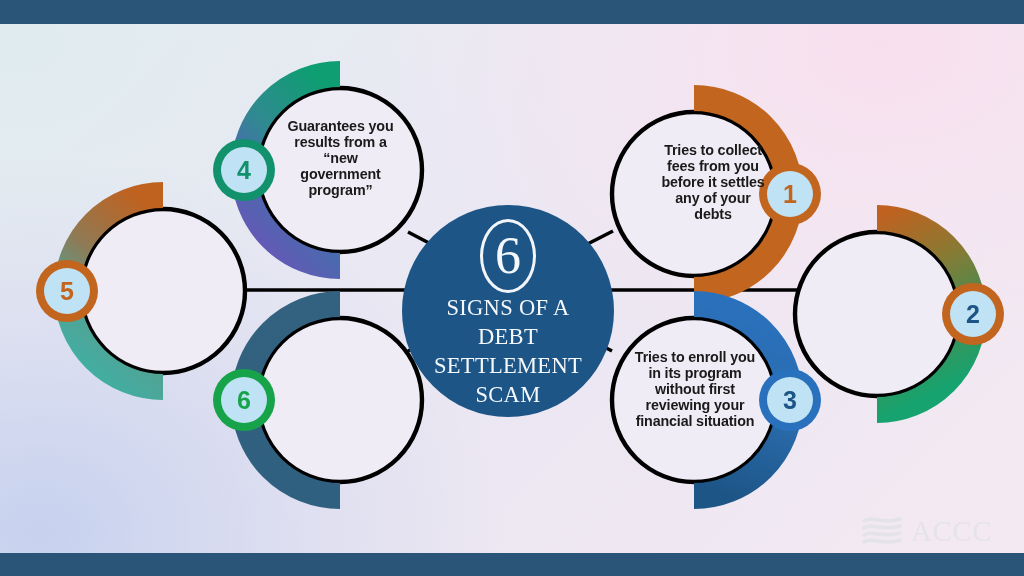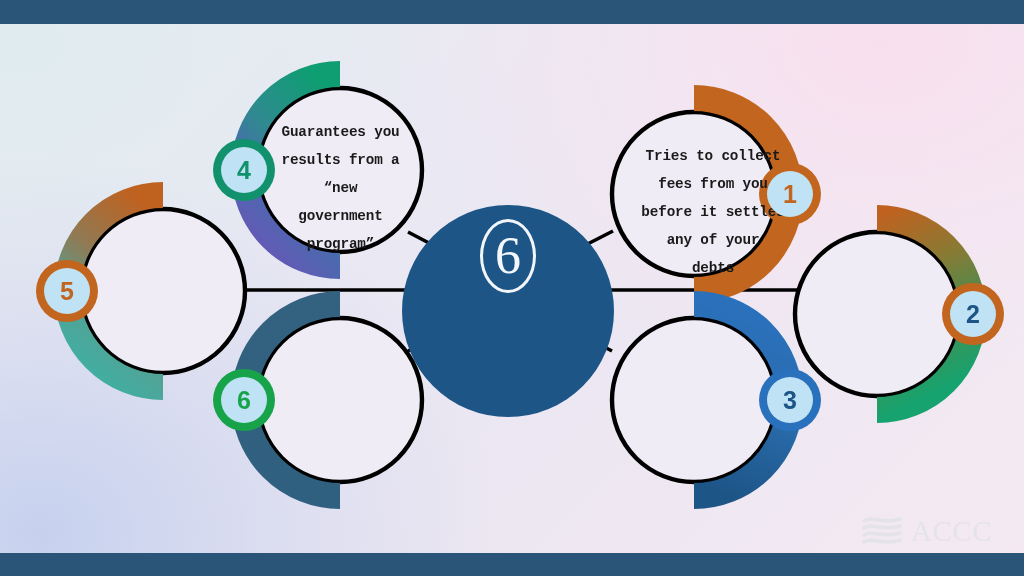--- a/index.html
+++ b/index.html
@@ -46,24 +46,24 @@
     top: 0;
     width: 1024px;
     height: 529px;
   }
 
   
   .node-text {
     position: absolute;
     text-align: center;
     color: #1a1a1a;
-    font-family: Liberation Mono, monospace;
+    font-family: Liberation Sans, sans-serif;
     font-weight: bold;
     font-size: 14.3px;
-    line-height: 28px;
+    line-height: 16px;
     letter-spacing: -0.15px;
     pointer-events: none;
     white-space: pre-line;
   }
 
   
   .badge {
     position: absolute;
     width: 46px;
     height: 46px;
@@ -249,29 +249,38 @@
         <circle cx="67" cy="267" r="31" fill="#c2651f"></circle>
         <circle cx="244" cy="376" r="31" fill="#16a34a"></circle>
       </g>
     </svg>
 
     <div id="hub">
       <div id="hub-six">
         <div class="ring"></div>
         <div class="glyph">6</div>
       </div>
+      <div id="hub-title">SIGNS OF A
+DEBT
+SETTLEMENT
+SCAM</div>
     </div>
 
     <div class="node-text" style="left:638px; top:118px; width:150px;">Tries to collect
 fees from you
 before it settles
 any of your
 debts</div>
 
 
+    <div class="node-text" style="left:615px; top:325px; width:160px;">Tries to enroll you
+in its program
+without first
+reviewing your
+financial situation</div>
 
     <div class="node-text" style="left:268px; top:94px; width:145px;">Guarantees you
 results from a
 “new
 government
 program”</div>
 
 
 
     <div class="badge" style="left:767px; top:147px; color:#c2651f;">

